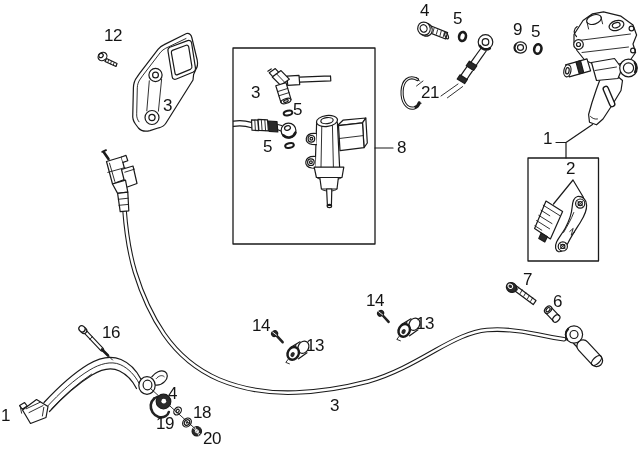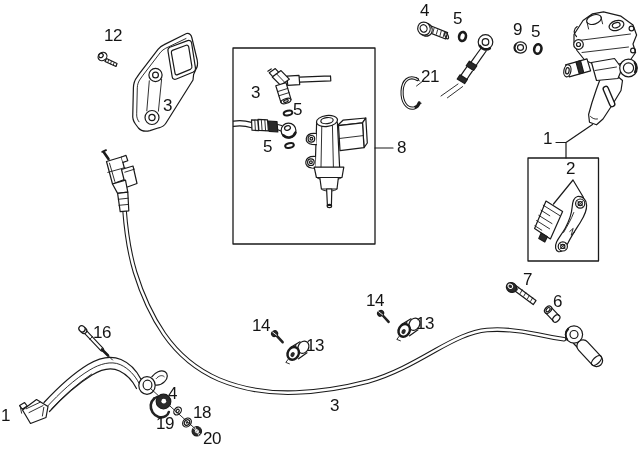--- a/index.html
+++ b/index.html
@@ -298,34 +298,34 @@
     <path d="M193.4 428.2 L200.2 434.2 M195 427 L198.8 435.4" class="w" style="stroke-width:0.8"></path>
     <circle cx="196.8" cy="431.2" r="1.5" class="w" style="stroke-width:1"></circle>
   </g>
 </svg>
 
   <span class="co" style="left:420px;top:2px">4</span>
   <span class="co" style="left:453px;top:10px">5</span>
   <span class="co" style="left:513px;top:21px">9</span>
   <span class="co" style="left:531px;top:23px">5</span>
   <span class="co" style="left:104px;top:27px">12</span>
-  <span class="co" style="left:421px;top:68px">21</span>
+  <span class="co" style="left:421px;top:84px">21</span>
   <span class="co" style="left:251px;top:84px">3</span>
   <span class="co" style="left:163px;top:97px">3</span>
   <span class="co" style="left:293px;top:101px">5</span>
   <span class="co" style="left:543px;top:130px">1</span>
   <span class="co" style="left:263px;top:138px">5</span>
   <span class="co" style="left:397px;top:139px">8</span>
   <span class="co" style="left:566px;top:160px">2</span>
   <span class="co" style="left:523px;top:271px">7</span>
   <span class="co" style="left:553px;top:293px">6</span>
   <span class="co" style="left:252px;top:317px">14</span>
   <span class="co" style="left:306px;top:337px">13</span>
   <span class="co" style="left:366px;top:292px">14</span>
   <span class="co" style="left:416px;top:315px">13</span>
-  <span class="co" style="left:93px;top:324px">16</span>
+  <span class="co" style="left:102px;top:324px">16</span>
   <span class="co" style="left:330px;top:397px">3</span>
   <span class="co" style="left:168px;top:385px">4</span>
   <span class="co" style="left:1px;top:407px">1</span>
   <span class="co" style="left:193px;top:404px">18</span>
   <span class="co" style="left:156px;top:415px">19</span>
   <span class="co" style="left:203px;top:430px">20</span>
 </div>
 
 </body></html>

